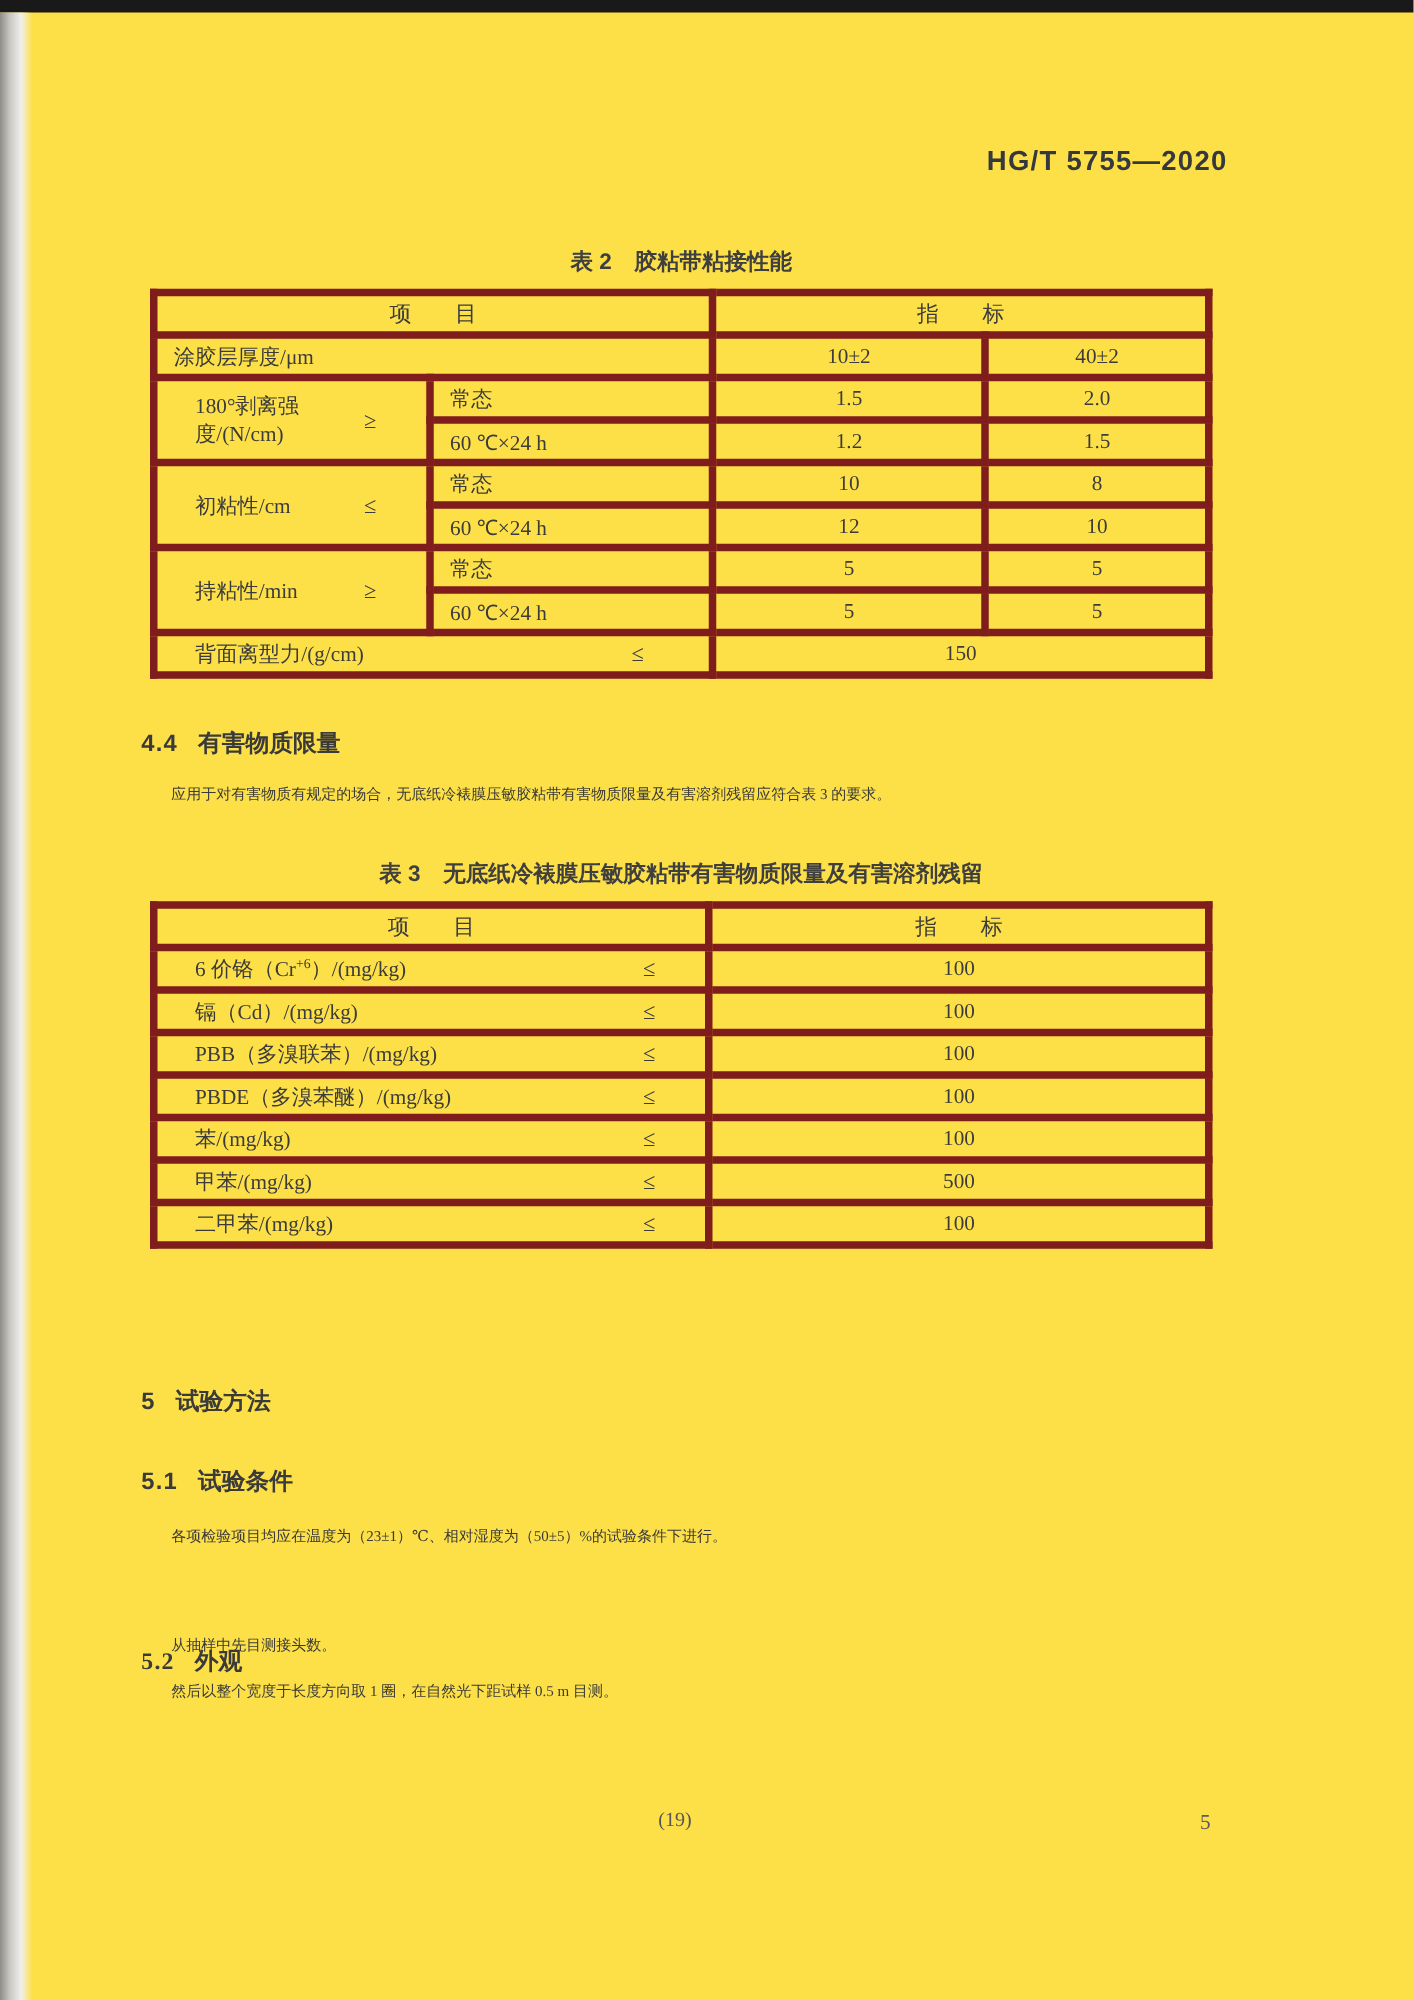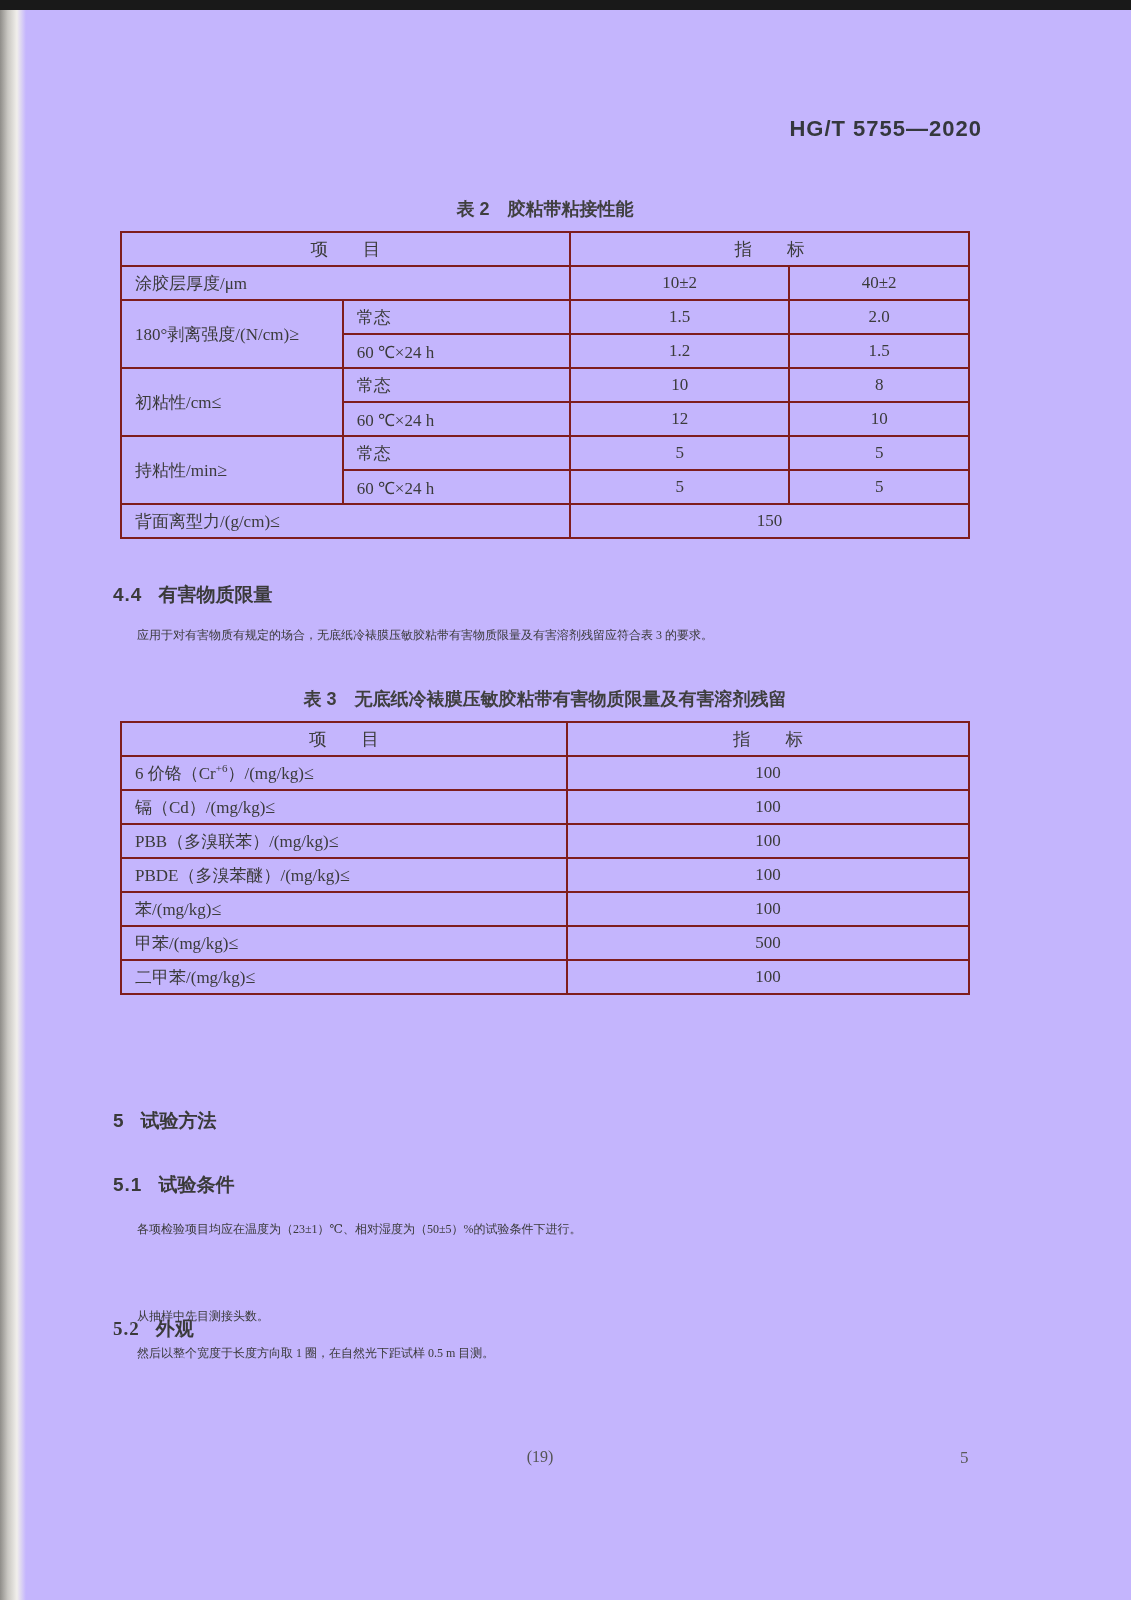--- a/index.html
+++ b/index.html
@@ -1,21 +1,21 @@
 <!DOCTYPE html>
 <html><head>
 <meta charset="utf-8">
 <style>
   * { margin: 0; padding: 0; box-sizing: border-box; }
   html, body { background: #d8d5cf; }
   .page {
     position: relative;
     width: 1131px;
     height: 1600px;
-    background: #c4b5fd;
+    background: #fde047;
     overflow: hidden;
     font-family: "Liberation Serif", "DejaVu Serif", serif;
     color: #3b3b3b;
   }
   .scan-top-bar {
     position: absolute; top: 0; left: 0; width: 1131px; height: 10px;
     background: #191919;
   }
   .scan-left-edge {
     position: absolute; top: 10px; left: 0; width: 26px; height: 1590px;
@@ -33,36 +33,36 @@
     font-weight: bold; font-size: 18px; color: #3f3f3f;
   }
   .cap-gap { display: inline-block; width: 18px; }
   table.tbl {
     position: absolute; left: 120px; width: 850px;
     border-collapse: collapse;
     font-size: 17px; color: #3b3b3b;
     border: 1.5px solid #5f5f5f;
   }
   table.tbl td {
-    border: 2px solid #7f1d1d;
+    border: 6px solid #7f1d1d;
     height: 34px;
     padding: 0 22px;
     text-align: center;
     vertical-align: middle;
   }
   table.tbl td.head {
     font-size: 17.5px;
   }
   table.tbl td.left {
     text-align: left;
     padding-left: 13px;
     font-family: Liberation Serif, serif;
   }
   .cellflex {
-    display: flex; align-items: center;
+    display: flex; justify-content: space-between; align-items: center; margin-left: 17px;
   }
   .cellflex .sym { padding-right: 18px; font-size: 18px; }
   sup { font-size: 11px; vertical-align: super; line-height: 0; }
   .heading {
     position: absolute; left: 113px;
     font-family: "Liberation Sans", "DejaVu Sans", sans-serif;
     font-weight: bold; font-size: 19px; color: #3a3a3a;
   }
   .heading .num { margin-right: 16px; letter-spacing: 1px; }
   .para {

